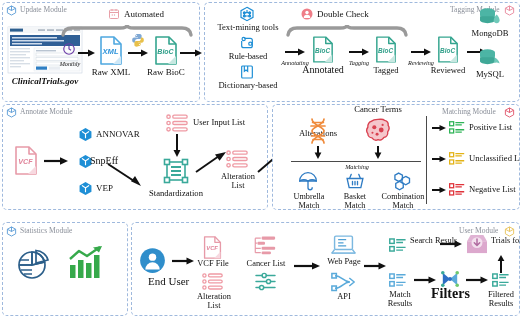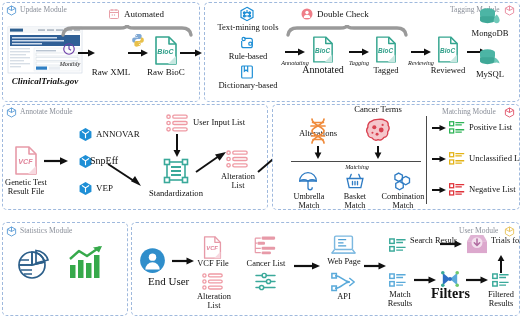--- a/index.html
+++ b/index.html
@@ -102,20 +102,28 @@
     </svg>
   </div>
   <div class="lbl it" style="left:56px;top:60px;width:28px;">Monthly</div>
   <div class="arrow" style="left:78px;top:49px;">
     <svg width="17" height="8" viewBox="0 0 17 8">
         <path d="M0 4h11" stroke="#111" stroke-width="2"></path>
         <path d="M17 4 L10 0.6 L10 7.4 Z" fill="#111"></path>
       </svg>
   </div>
 
+  <div class="ico" style="left:99px;top:36px;">
+    <svg width="24" height="29" viewBox="0 0 24 29">
+      <path d="M2 1 H15 L22 8 V28 H2 Z" fill="#ffffff" stroke="#4fa8e0" stroke-width="1.6" stroke-linejoin="round"></path>
+      <path d="M15 1 V8 H22" fill="none" stroke="#4fa8e0" stroke-width="1.6" stroke-linejoin="round"></path>
+      <path d="M14 28 L22 28 L22 20 Z" fill="#cfe8f7"></path>
+      <text x="11.5" y="18" text-anchor="middle" font-family="Liberation Sans, sans-serif" font-size="7.6" font-weight="bold" fill="#2f94da" font-style="italic">XML</text>
+    </svg>
+  </div>
   <div class="lbl" style="left:88px;top:68px;width:46px;font-size:9px;">Raw XML</div>
 
   <div class="ico" style="left:131px;top:33px;">
     <svg width="14" height="14" viewBox="0 0 24 24">
       <path d="M11.9 1.5c-2.6 0-4.4 1-4.4 2.8v2.4h4.6v.8H5.6C3.6 7.5 2 8.8 2 12s1.5 4.4 3.5 4.4h1.6v-2.7c0-2.1 1.7-3.6 3.8-3.6h4.3c1.7 0 3-1.3 3-3V4.3c0-1.7-1.6-2.8-4.2-2.8z" fill="#7fa8d4"></path>
       <path d="M12.1 22.5c2.6 0 4.4-1 4.4-2.8v-2.4h-4.6v-.8h6.5c2 0 3.6-1.3 3.6-4.5S20.5 7.6 18.5 7.6h-1.6v2.7c0 2.1-1.7 3.6-3.8 3.6H8.8c-1.7 0-3 1.3-3 3v3.8c0 1.7 1.6 2.8 4.2 2.8z" fill="#e8c04a"></path>
       <circle cx="9.5" cy="4.4" r="0.95" fill="#fff"></circle>
         <circle cx="14.5" cy="19.6" r="0.95" fill="#fff"></circle>
     </svg>
   </div>
@@ -288,22 +296,20 @@
   <div class="mod-title" style="left:20px;top:107px;">Annotate Module</div>
 
   <div class="ico" style="left:14px;top:146px;">
     <svg width="24" height="29" viewBox="0 0 24 29">
       <path d="M2 1 H15 L22 8 V28 H2 Z" fill="#ffffff" stroke="#e79aa8" stroke-width="1.6" stroke-linejoin="round"></path>
       <path d="M15 1 V8 H22" fill="none" stroke="#e79aa8" stroke-width="1.6" stroke-linejoin="round"></path>
       <path d="M14 28 L22 28 L22 20 Z" fill="#f7d9e0"></path>
       <text x="11.5" y="18" text-anchor="middle" font-family="Liberation Sans, sans-serif" font-size="7.2" font-weight="bold" fill="#e0849a" font-style="italic">VCF</text>
     </svg>
   </div>
-  <div class="lbl" style="left:2px;top:178px;width:48px;font-size:8.4px;line-height:9.4px;">Genetic Test
-Result File</div>
 
   <div class="arrow" style="left:44px;top:157px;">
     <svg width="24" height="8" viewBox="0 0 24 8">
         <path d="M0 4h17" stroke="#111" stroke-width="2.2"></path>
         <path d="M24 4 L16 0.2 L16 7.8 Z" fill="#111"></path>
       </svg>
   </div>
 
   <div class="ico" style="left:78px;top:127px;">
     <svg width="15" height="15" viewBox="0 0 24 24">

